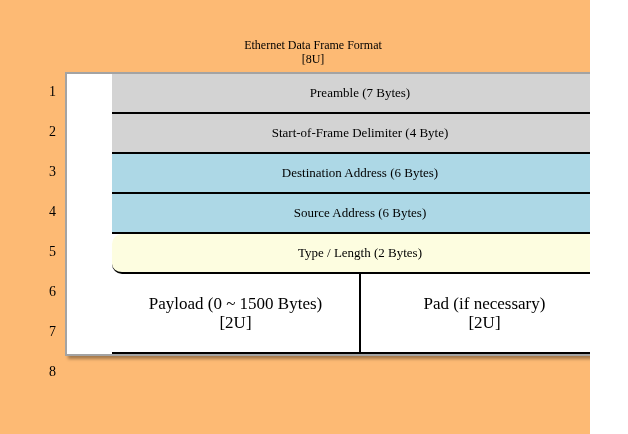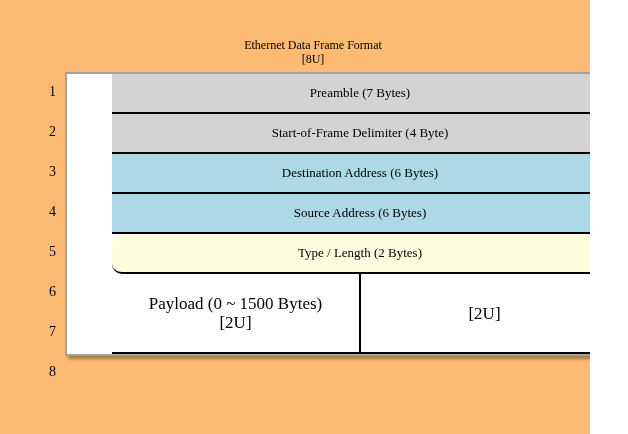--- a/index.html
+++ b/index.html
@@ -78,19 +78,20 @@
     <div class="frow" style="background-color: rgb(253, 253, 224); border-radius: 10px;">
       <span>Type / Length (2 Bytes)</span>
     </div>
 
     <div class="frow double" style="background-color: rgb(255, 255, 255);">
       <div class="dcell left">
         <span>Payload (0 ~ 1500 Bytes)</span>
         <span>[2U]</span>
       </div>
       <div class="dcell">
+        <span>Pad (if necessary)</span>
         <span>[2U]</span>
       </div>
     </div>
 
 
   </div>
 </div>
 
 </body></html>

